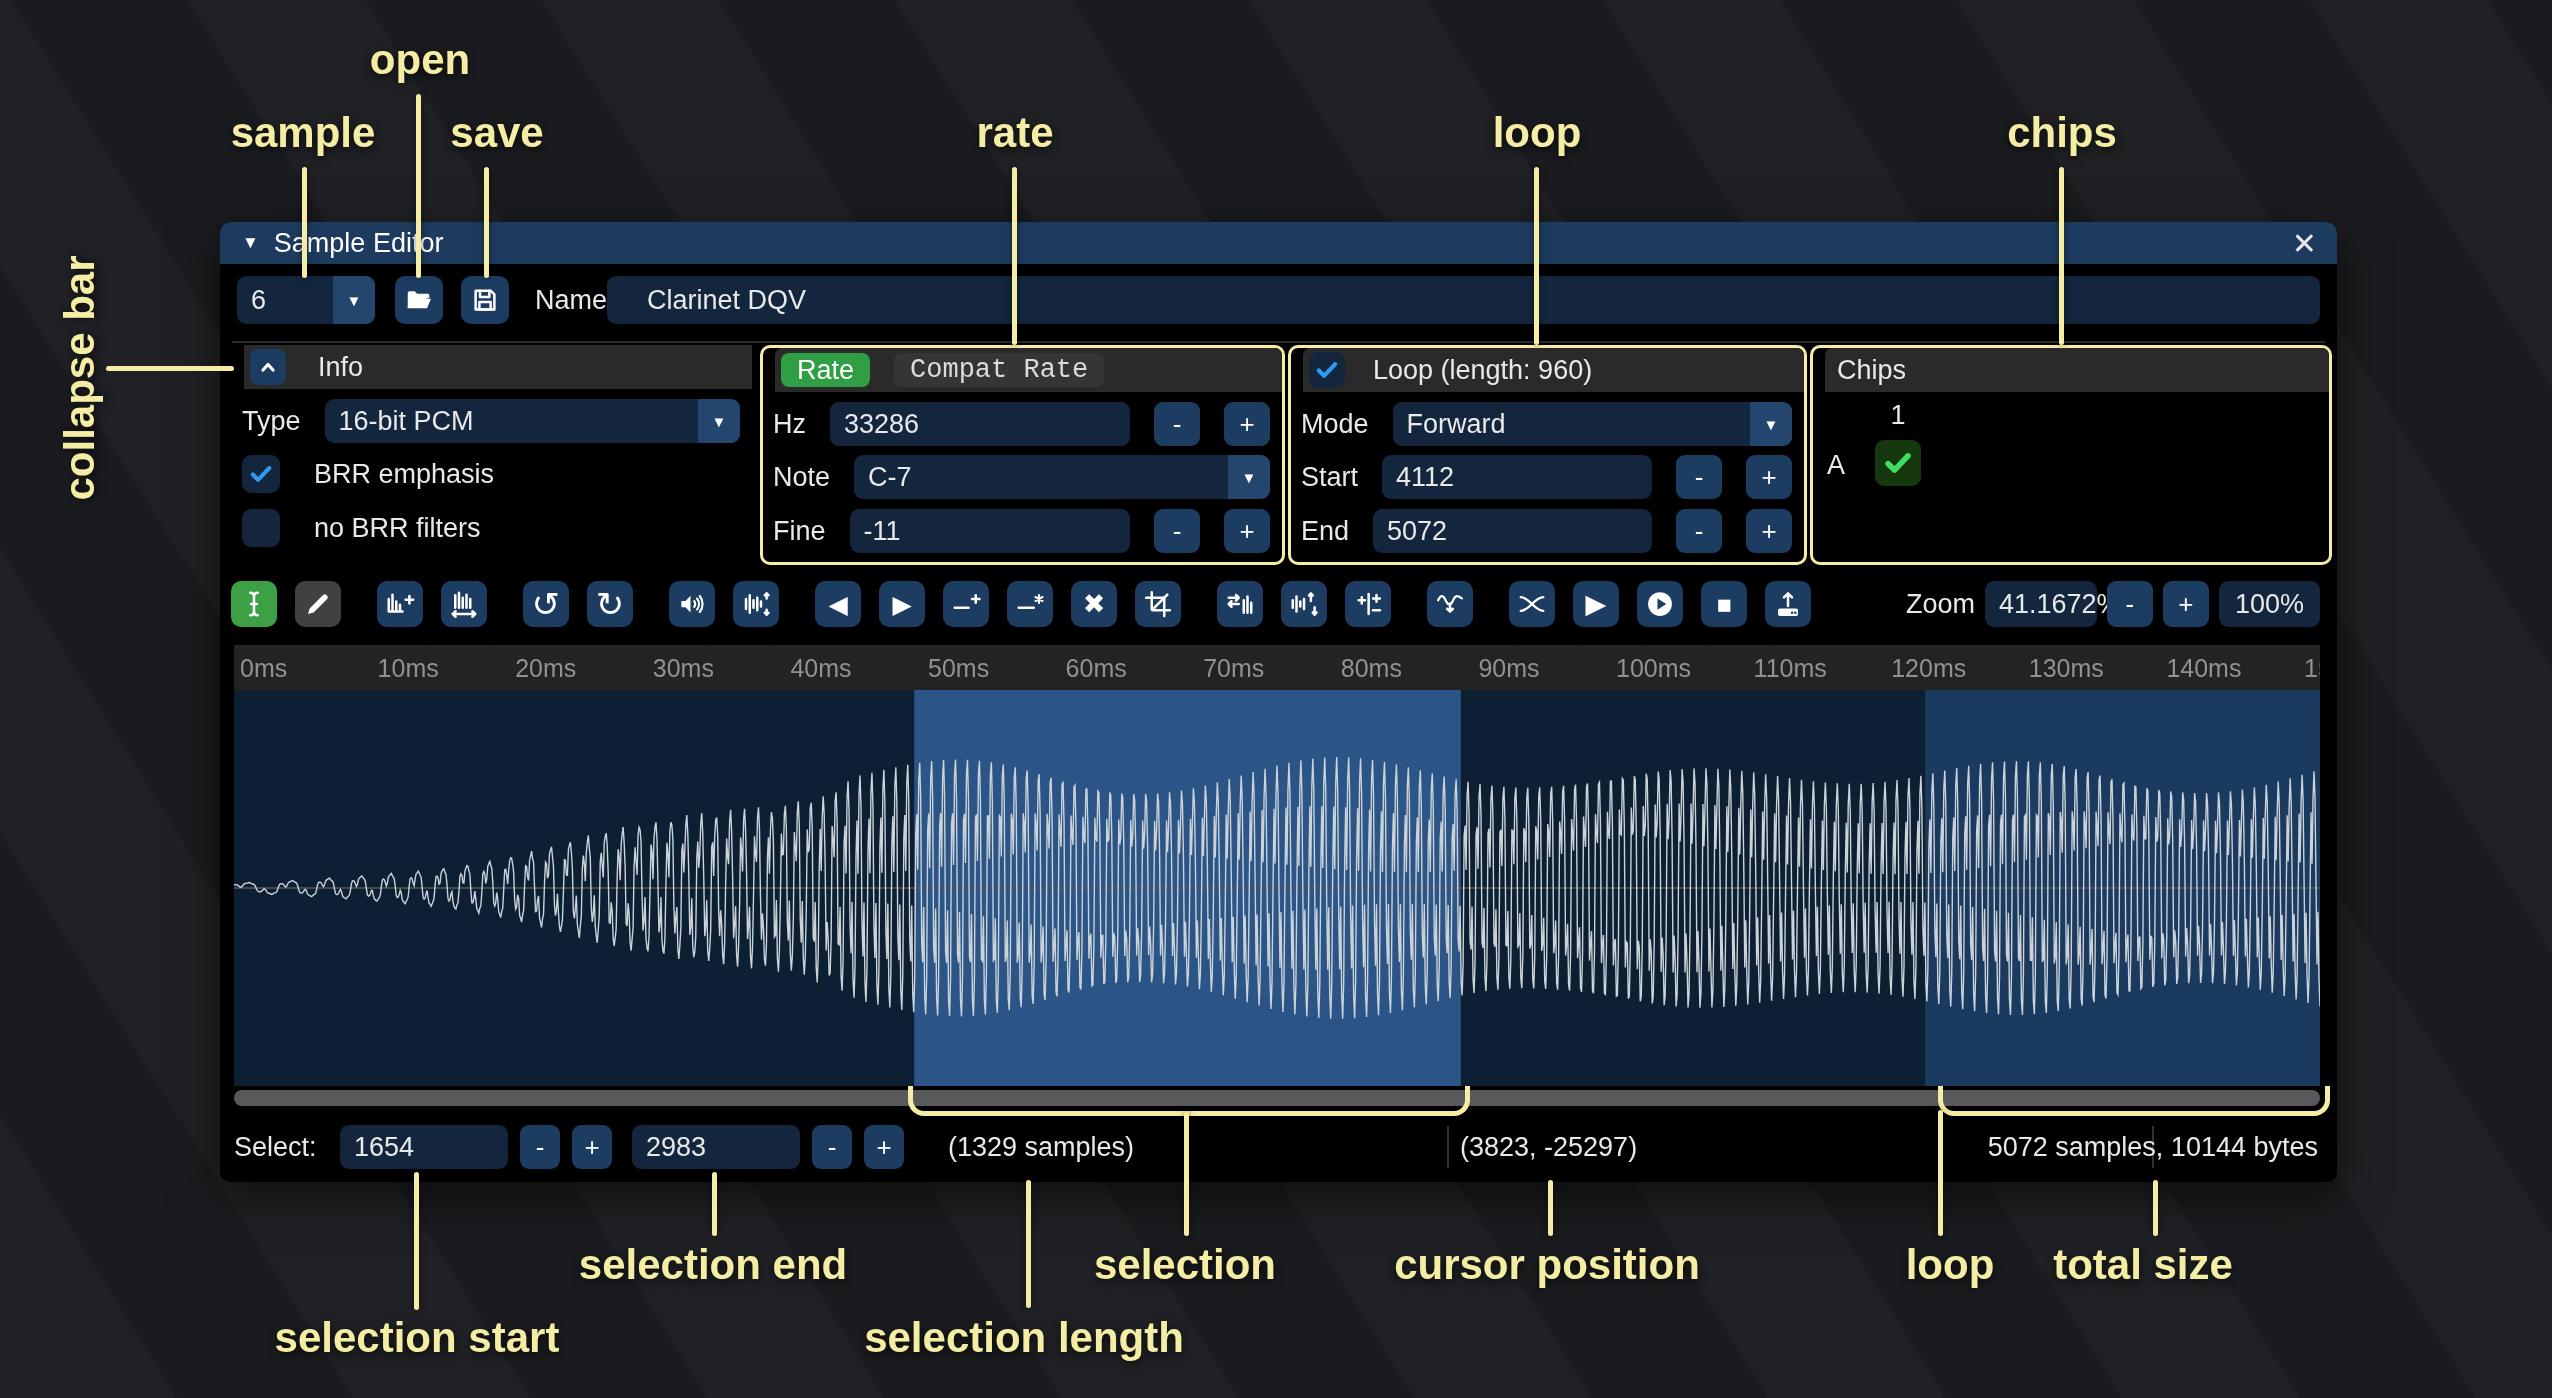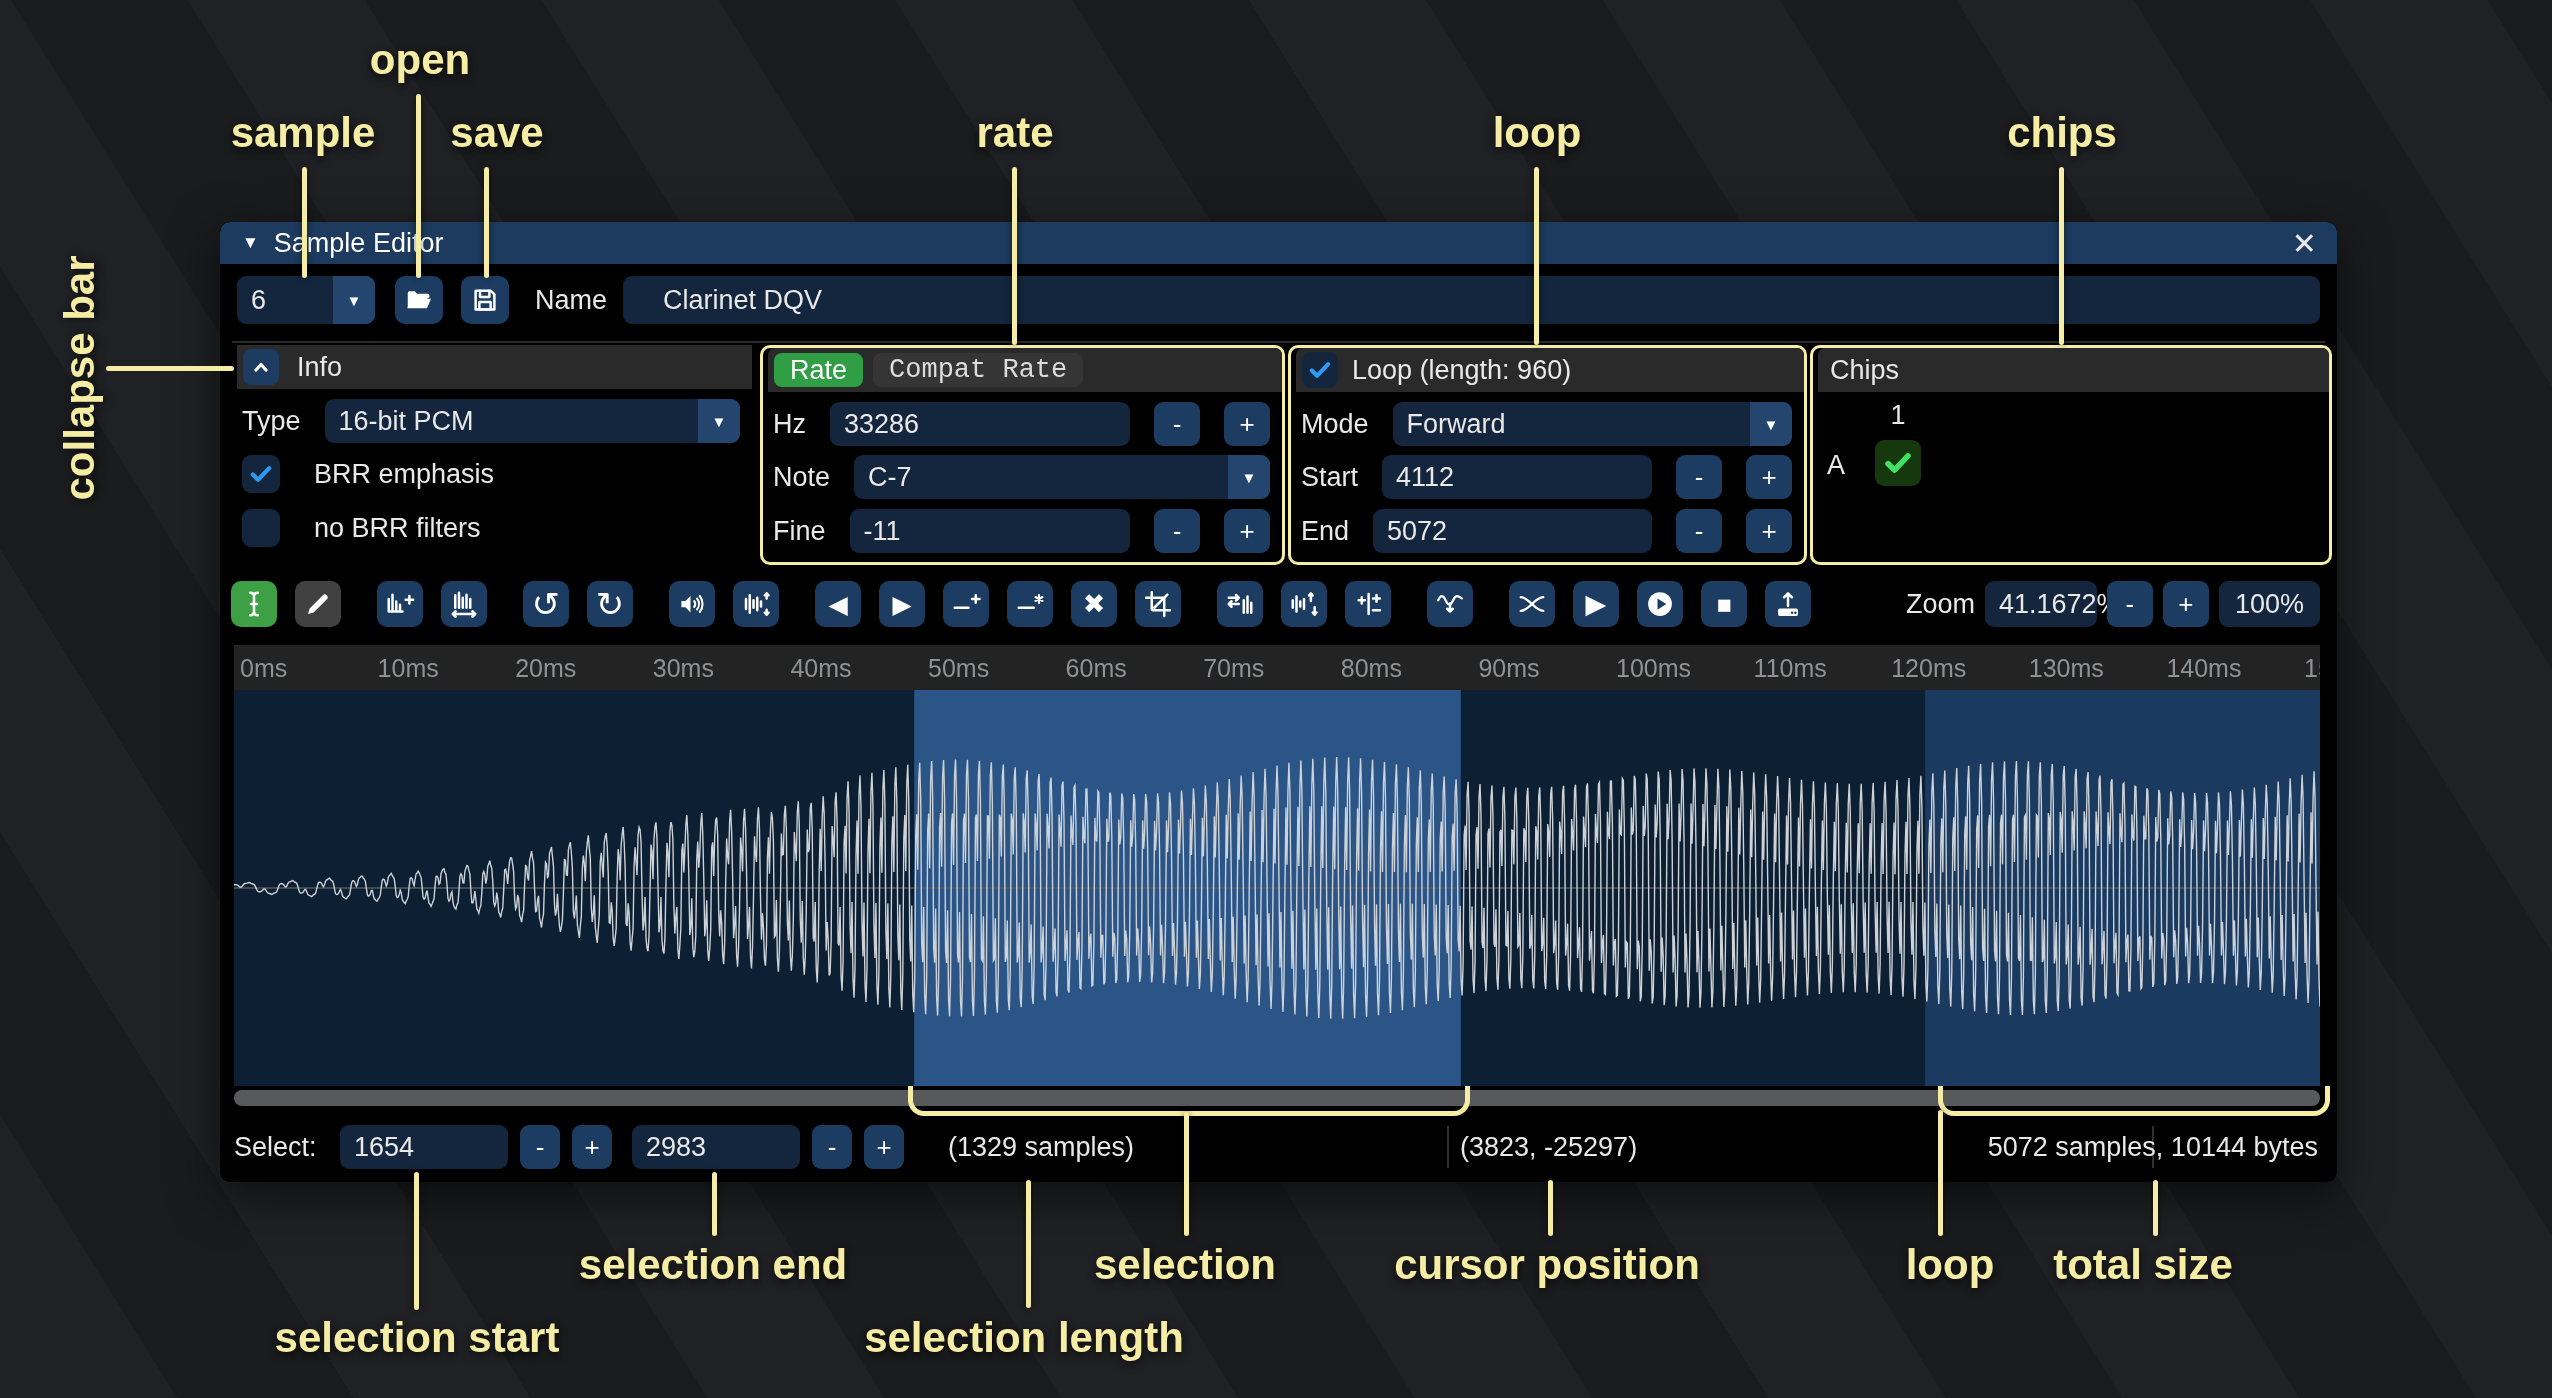--- a/index.html
+++ b/index.html
@@ -30,22 +30,22 @@
   .combo .val{display:flex;align-items:center;padding:0 14px;font-size:27px;flex:1;}
   .combo .arr{width:42px;background:var(--blue-btn-lt);display:flex;align-items:center;justify-content:center;font-size:15px;color:#fff;}
   .sq{width:48px;height:48px;background:var(--blue-btn);border-radius:10px;display:flex;align-items:center;justify-content:center;}
   .label{color:var(--txt);font-size:27px;}
   .tfield{height:48px;background:var(--field);border-radius:9px;display:flex;align-items:center;
           padding:0 16px;font-size:27px;color:var(--txt);}
   .sep{position:absolute;left:12px;right:12px;top:119px;height:2px;background:#2b2b2b;}
   
   .panel{position:absolute;top:123px;height:220px;background:#000;}
   .panel.outlined{border:3px solid var(--yellow);border-radius:10px;}
-  .phead{position:absolute;left:5px;right:0;top:0;height:44px;background:var(--panel-hdr);
-         display:flex;align-items:center;color:var(--txt);font-size:27px;}
+  .phead{position:absolute;left:12px;right:0;top:0;height:44px;background:var(--panel-hdr);
+         display:flex;align-items:center;color:var(--txt);font-size:27px;gap:14px;}
   .outlined .phead{border-radius:7px 7px 0 0;}
   .prow{position:absolute;left:10px;right:12px;height:44px;display:flex;align-items:center;gap:24px;color:var(--txt);font-size:27px;}
   .field{flex:1;height:44px;background:var(--field);border-radius:9px;display:flex;align-items:center;
          padding:0 14px;font-size:27px;color:var(--txt);}
   .mbtn{width:46px;height:44px;background:var(--blue-btn);border-radius:9px;color:#fff;font-size:26px;
         display:flex;align-items:center;justify-content:center;}
   .chk{width:38px;height:38px;background:var(--field);border-radius:9px;display:flex;align-items:center;justify-content:center;flex:none;}
   .chk svg{width:28px;height:28px;}
   .chev{width:36px;height:36px;background:var(--blue-btn);border-radius:8px;margin-left:6px;
         display:flex;align-items:center;justify-content:center;flex:none;}
@@ -110,21 +110,21 @@
         </svg>
       </div>
       <div class="sq" style="margin-left:18px;">
         <svg class="ic" viewBox="0 0 24 24">
           <path d="M4.5 4.5h12l3 3v12h-15z"></path>
             <path d="M8 4.5v5h7.5v-5"></path>
             <rect x="7.5" y="13.5" width="9" height="6"></rect>
         </svg>
       </div>
       <span class="label" style="margin-left:26px;">Name</span>
-      <div class="tfield" style="flex:1;margin-left:16px;padding-left:40px;">
+      <div class="tfield" style="flex:1;padding-left:40px;">
         <span>Clarinet DQV</span>
       </div>
     </div>
     <div class="sep"></div>
 
     <div class="panel" style="left:12px;width:520px;">
       <div class="phead">
         <span class="chev">
           <svg class="ic" style="width:24px;height:24px;stroke-width:3.2;" viewBox="0 0 24 24">
               <path d="M7 15l5-5.5L17 15"></path>

